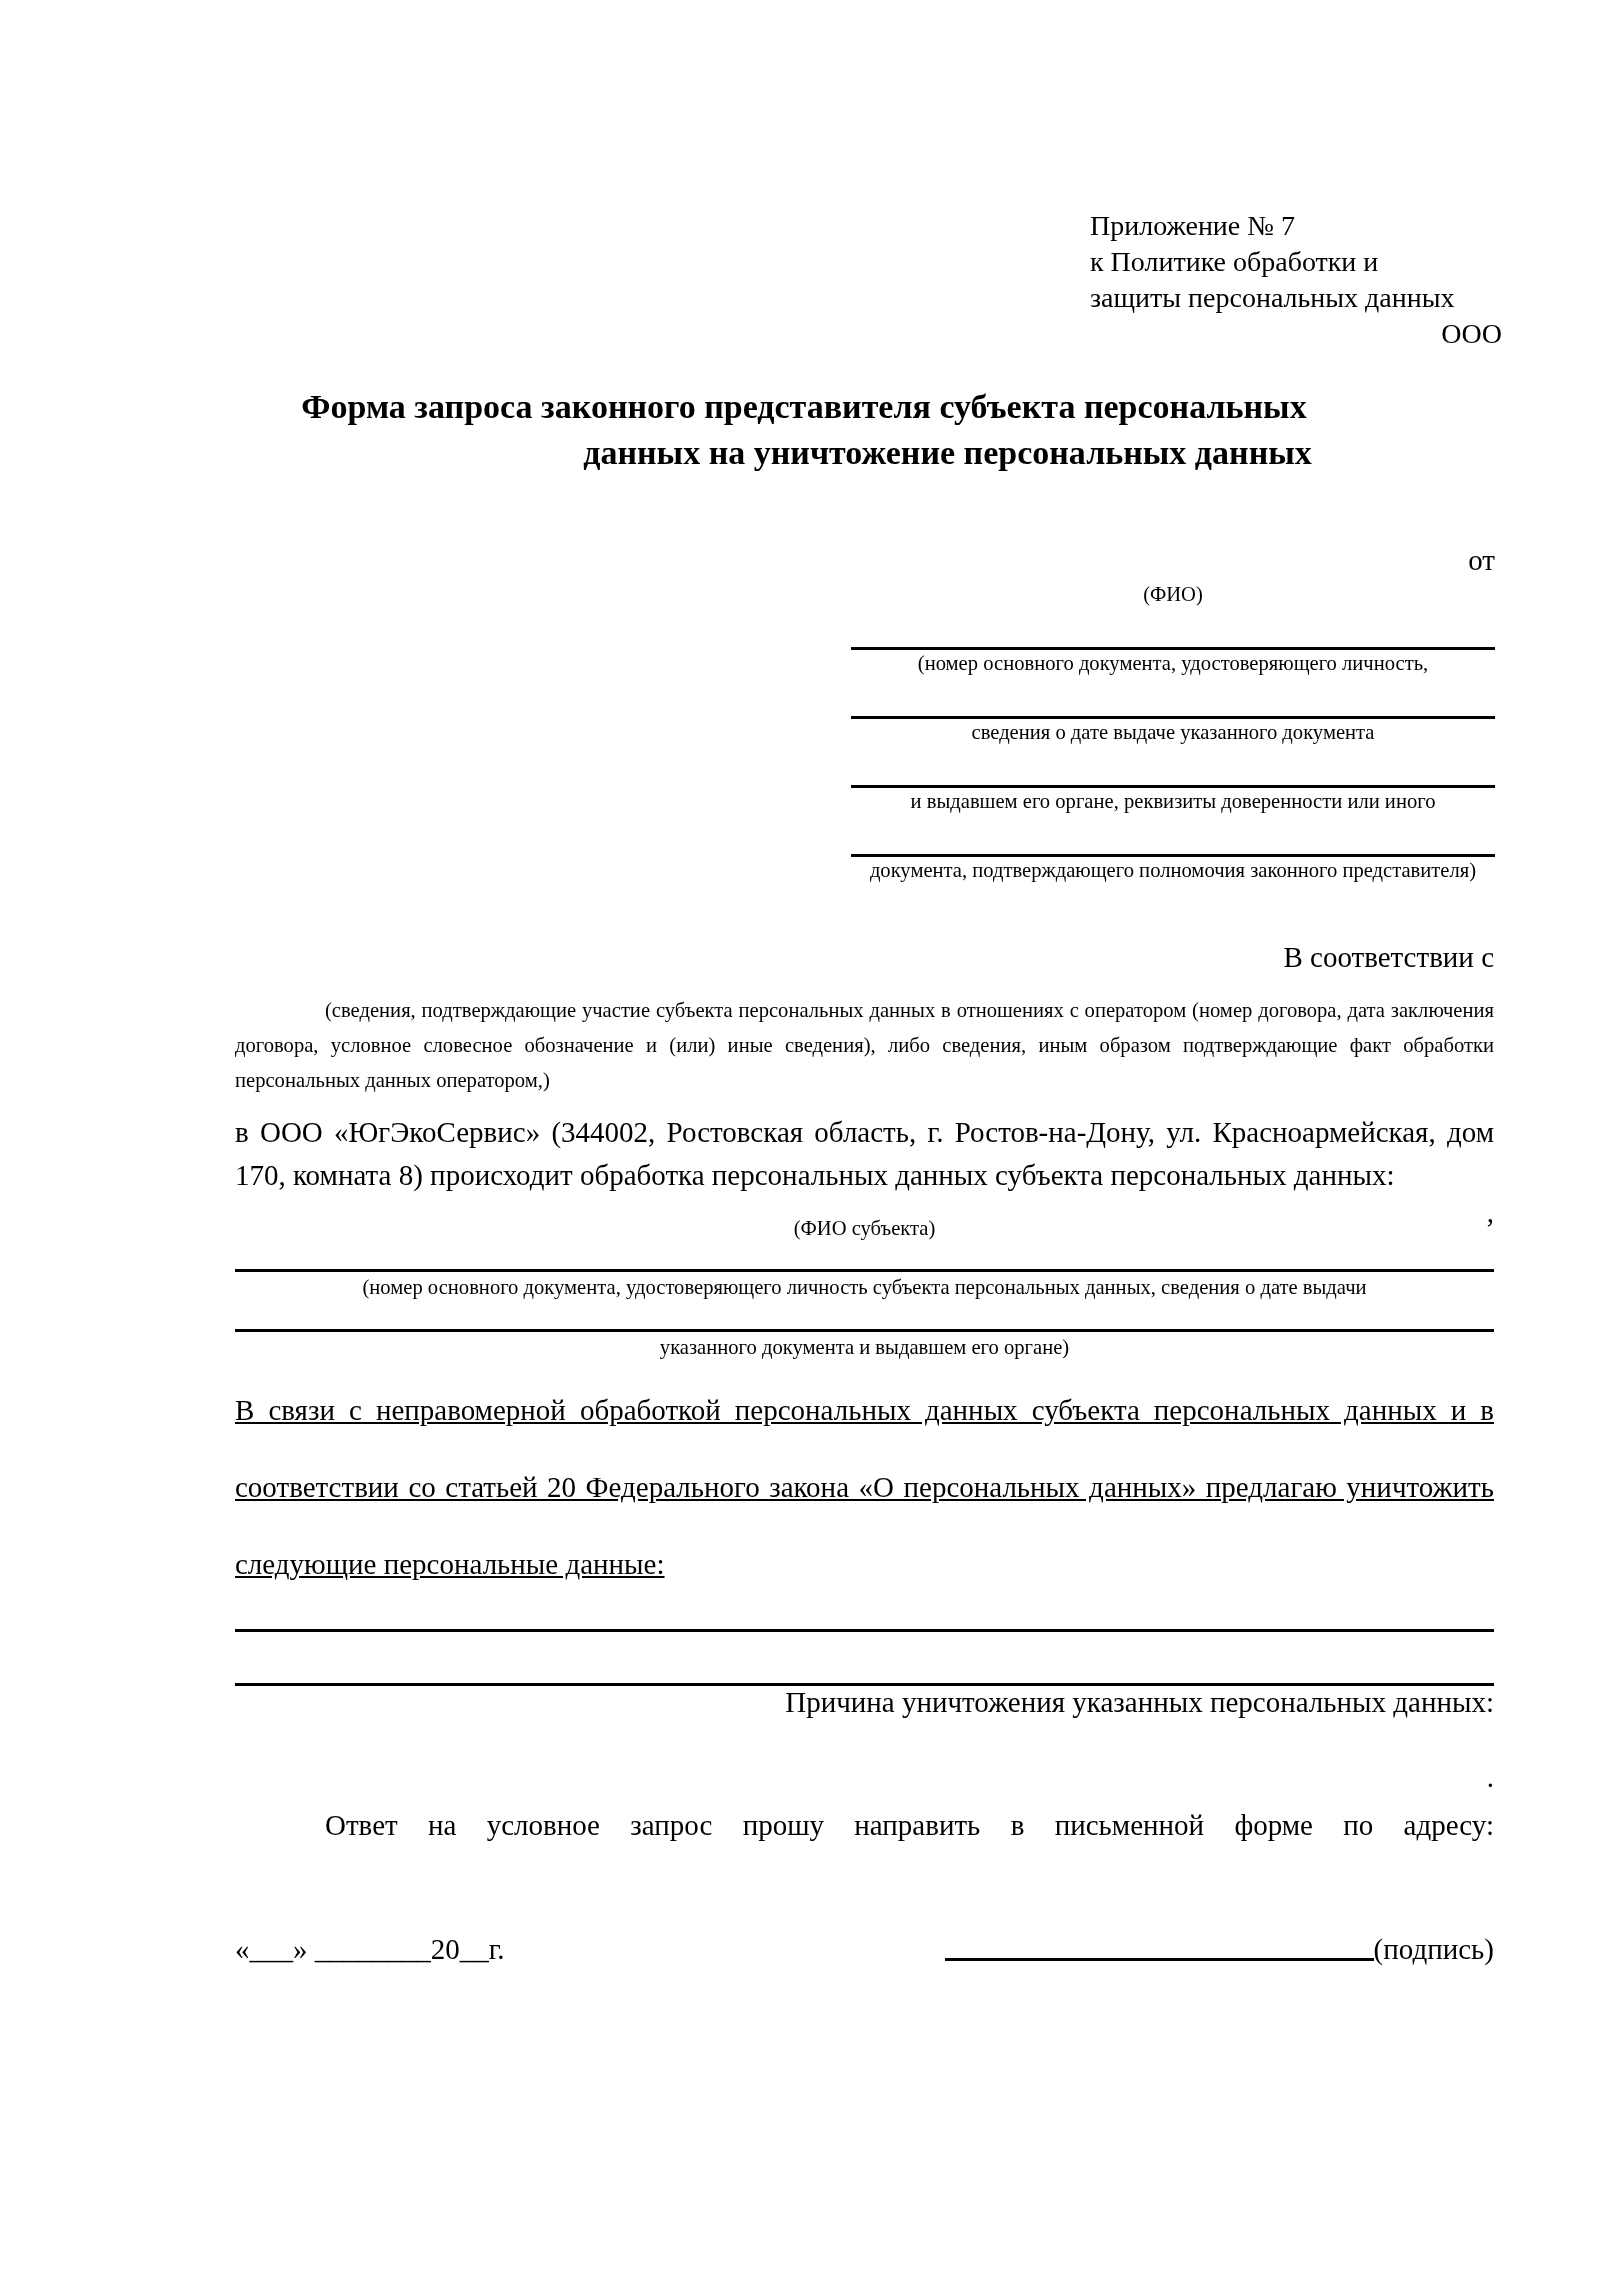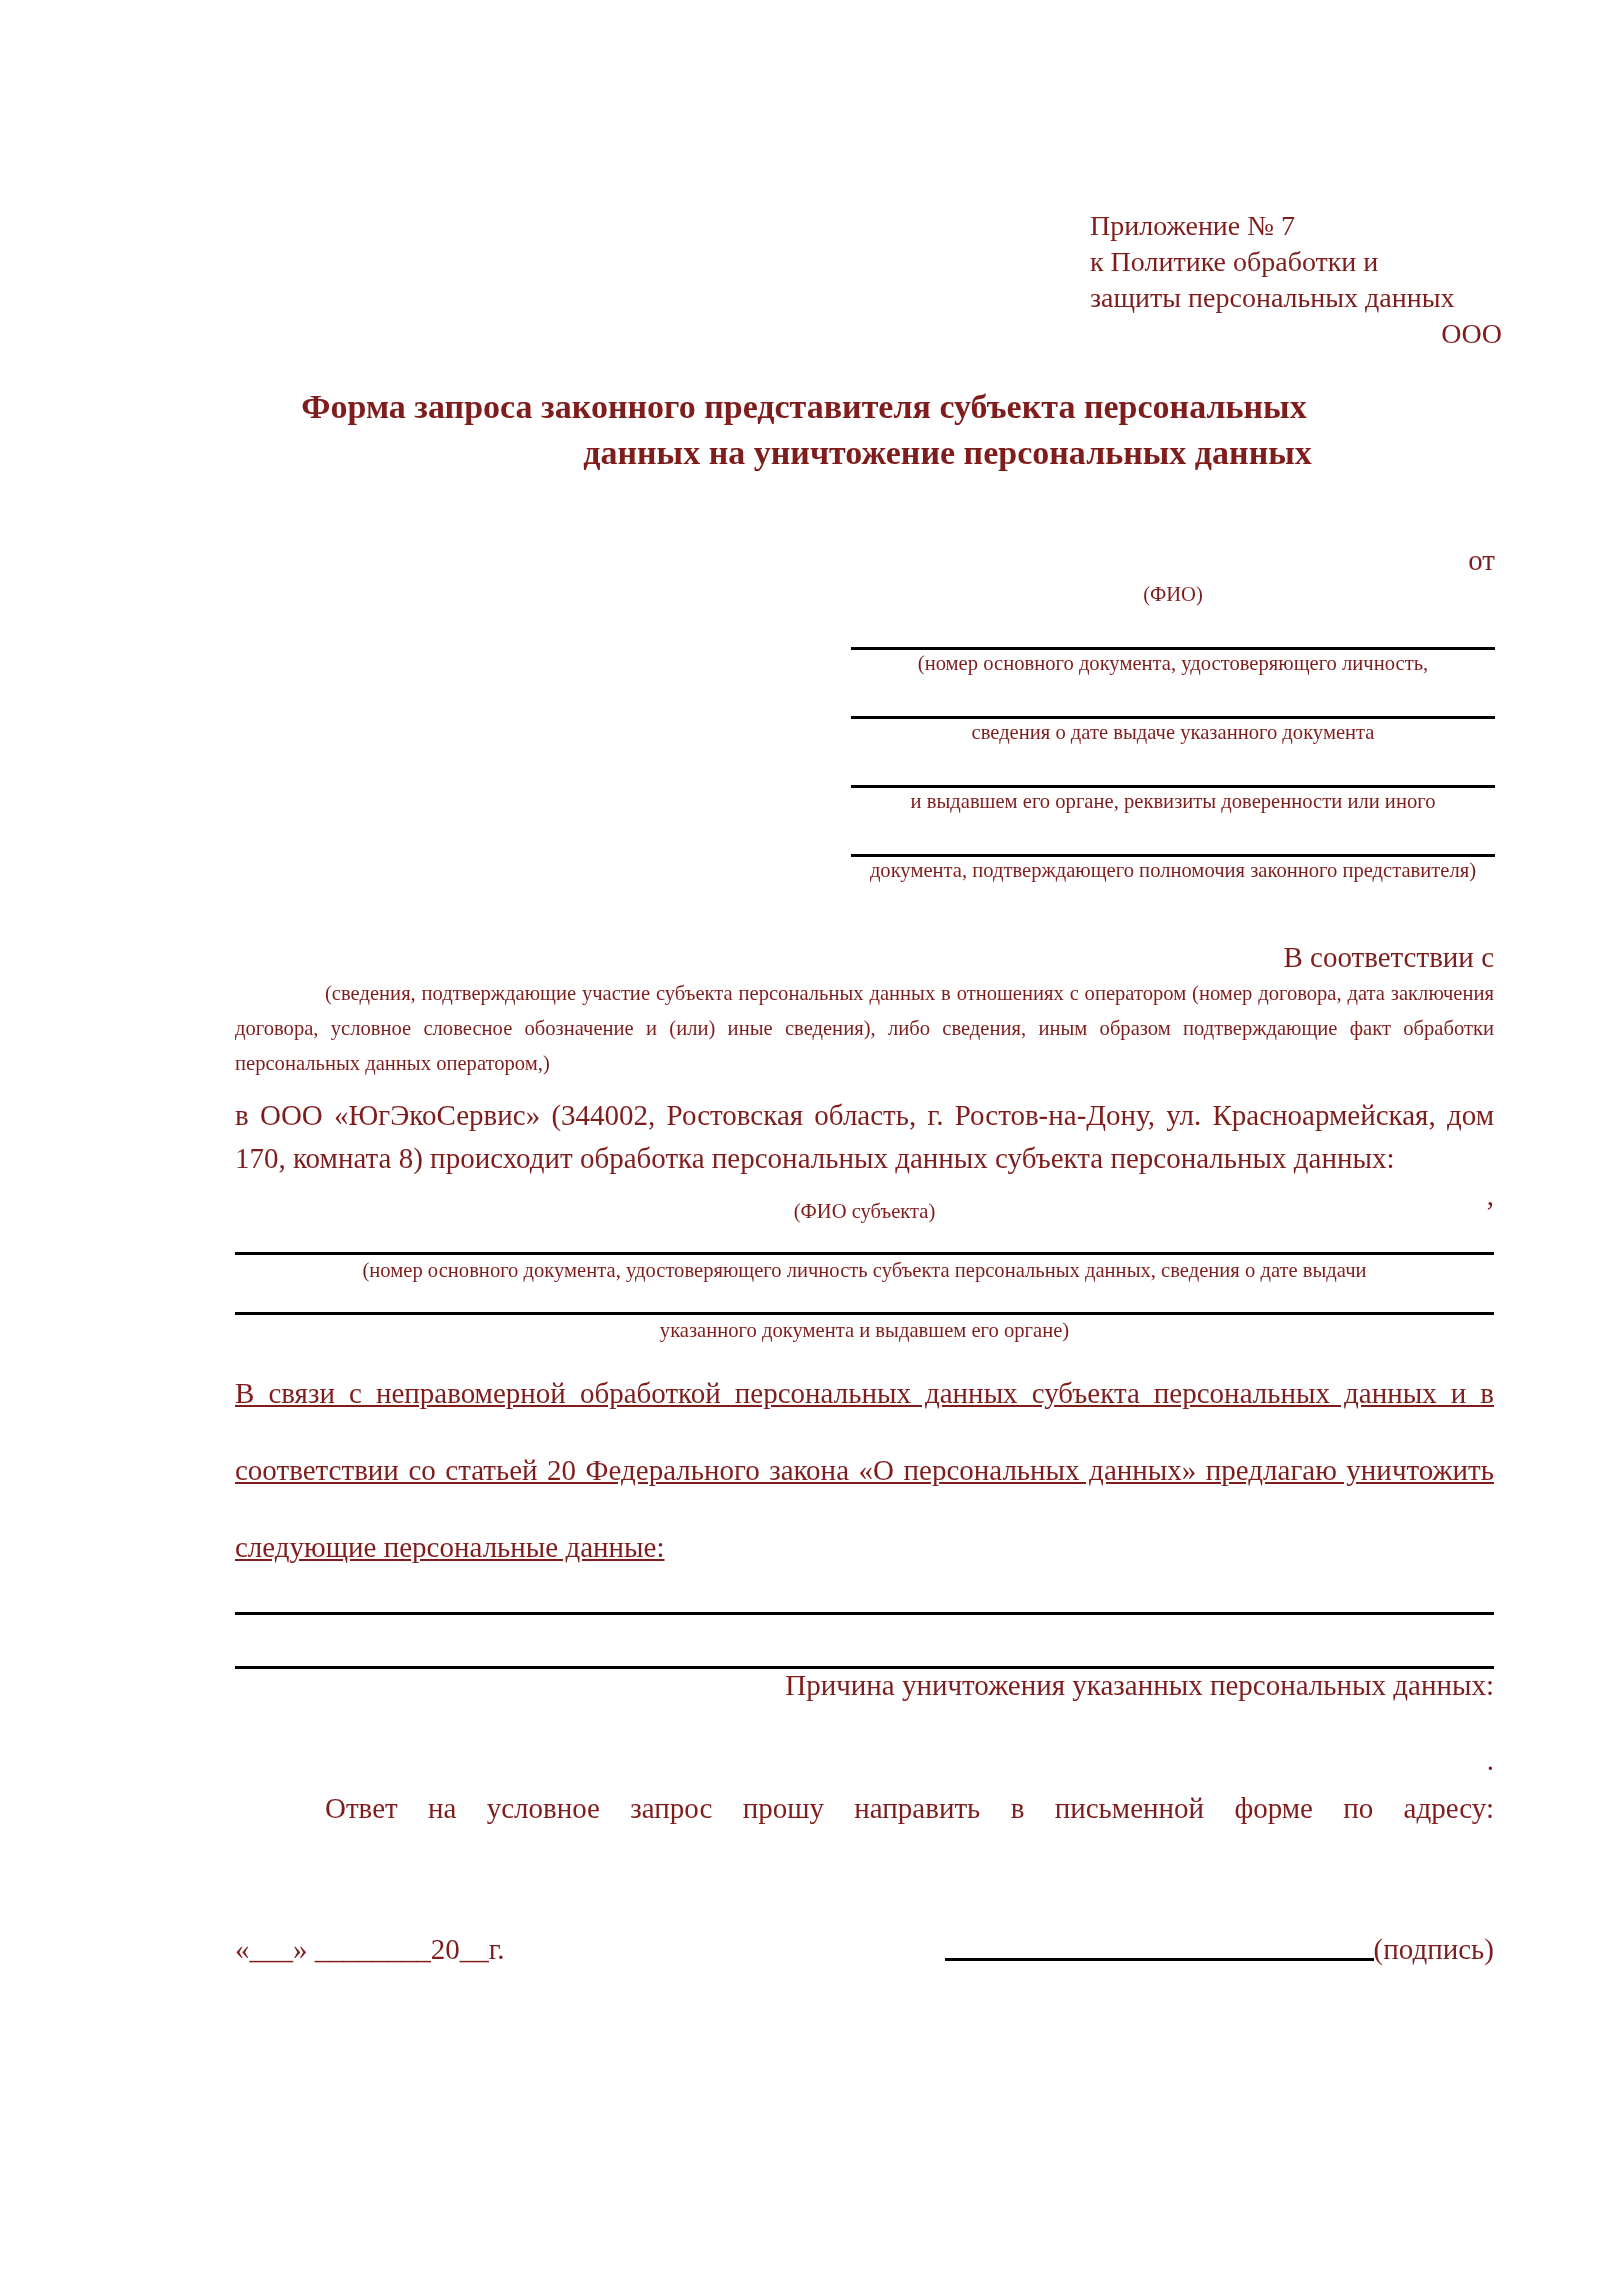--- a/index.html
+++ b/index.html
@@ -1,20 +1,20 @@
 <!DOCTYPE html>
 <html><head>
 <meta charset="utf-8">
 <style>
   html,body { margin:0; padding:0; background:#e8e8e8; }
   .page {
     position:relative;
     width:1621px; height:2293px;
     background:#ffffff;
-    color:#7f1d1d;
+    color:#000000;
     font-family:"Liberation Serif","DejaVu Serif",serif;
     overflow:hidden;
   }
   .row { display:flex; align-items:flex-end;flex-direction:column; }
   .fill { flex:1; border-bottom:3.9px solid #000; margin-bottom:3.9px; }
   .gap10 { width:11.8px; flex:0 0 auto; }
   .indent { width:90px; flex:0 0 auto; }
 
   
   .annex { position:absolute; left:1090px; top:208px; width:412px; font-size:28px; line-height:36px; }
@@ -27,21 +27,21 @@
   
   .addr { position:absolute; left:851px; top:526px; width:644px; font-size:29px; }
   .addr .org { height:35px; }
   .addr .from-row { margin-top:17.6px; height:37px; }
   .cap { font-size:20.6px; text-align:center; height:29px; padding-top:2px; box-sizing:border-box; }
   .addr .blank { height:37px; border-bottom:3.9px solid #000; }
 
   
   .doc-body { position:absolute; left:235px; top:941px; width:1259px; font-size:29px; }
   .according-row { height:35px; }
-  .acc-cap { font-size:20.6px; line-height:35px; text-align:justify; text-indent:90px; margin-top:0; }
+  .acc-cap { font-size:20.6px; line-height:35px; text-align:justify; text-indent:90px; margin-top:17px; }
   .op-para { line-height:43px; text-align:justify; margin-top:13px; }
   .comma-row { height:15.7px; }
   .comma-row .punct { line-height:17.6px; }
   .cap-tall { font-size:20.6px; text-align:center; height:31px; padding-top:3.9px; box-sizing:border-box; }
   .blankb { height:25.5px; border-bottom:3.9px solid #000; }
   .claim { line-height:77px; text-align:justify; margin-top:9.8px;text-decoration:underline; }
   .blank-a { height:25.5px; border-bottom:3.9px solid #000; }
   .blank-b { height:51px; border-bottom:3.9px solid #000; }
   .reason-row { height:47px; }
   .period-row { height:61px; }

